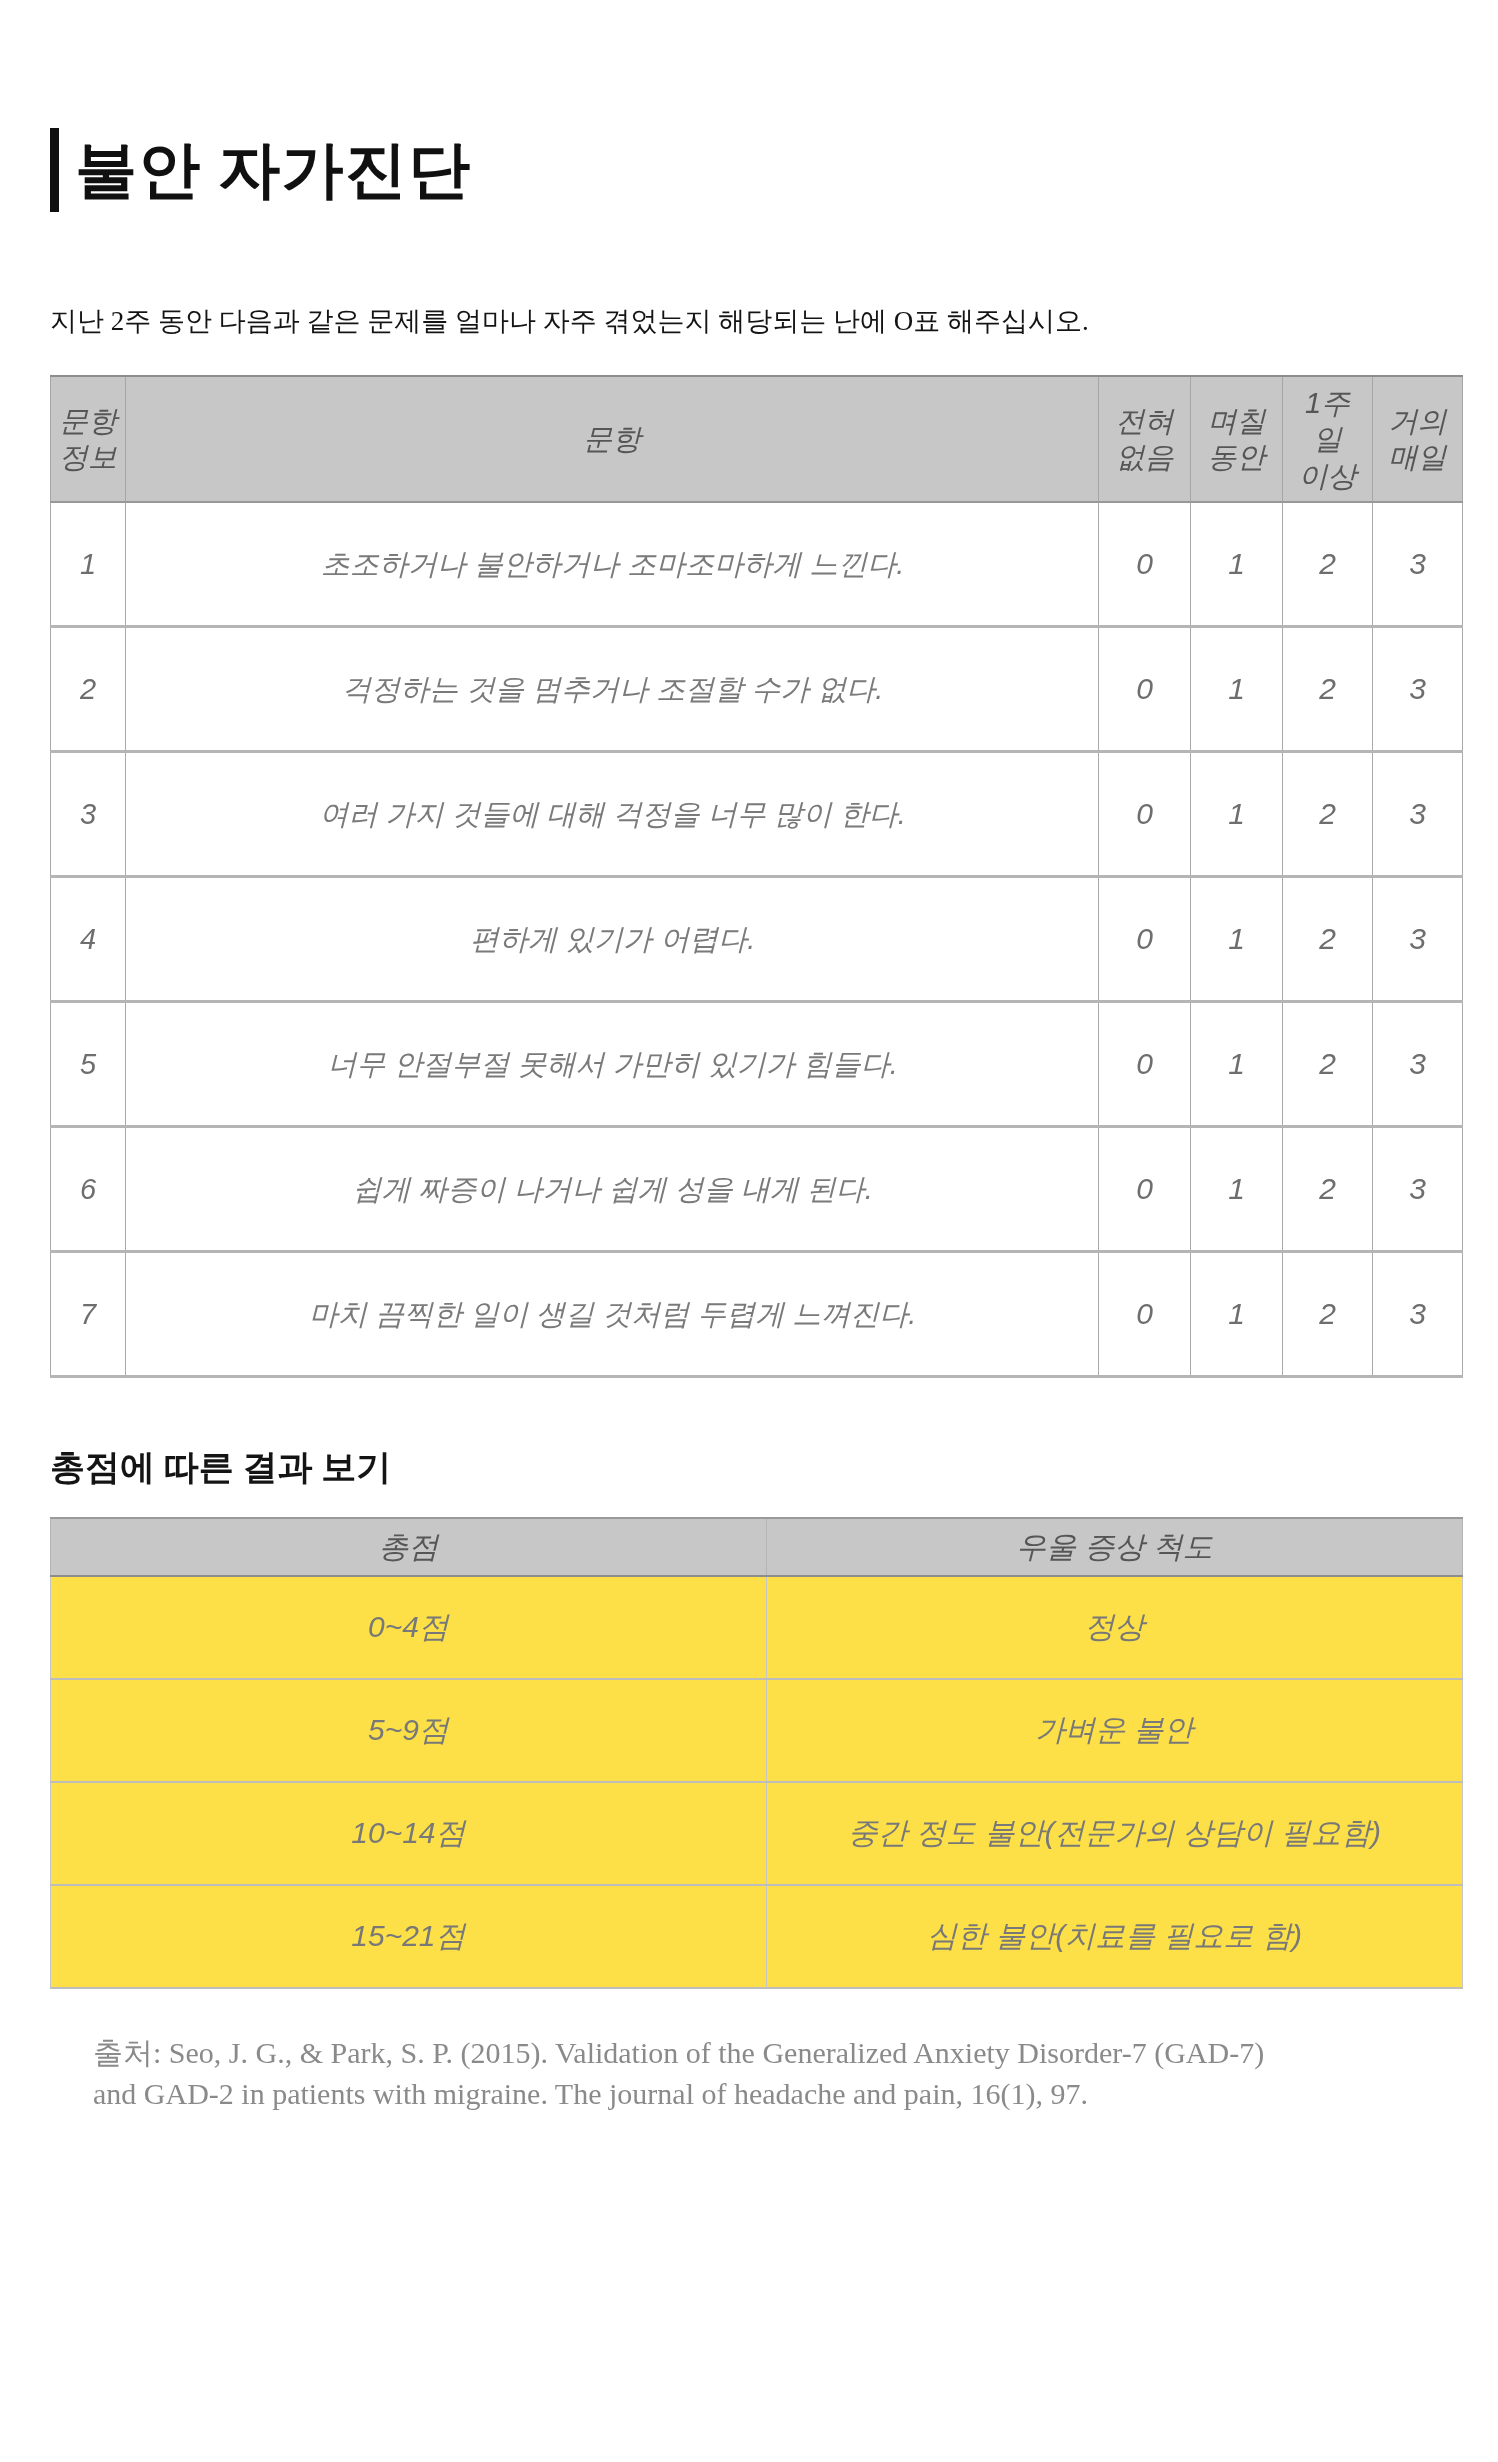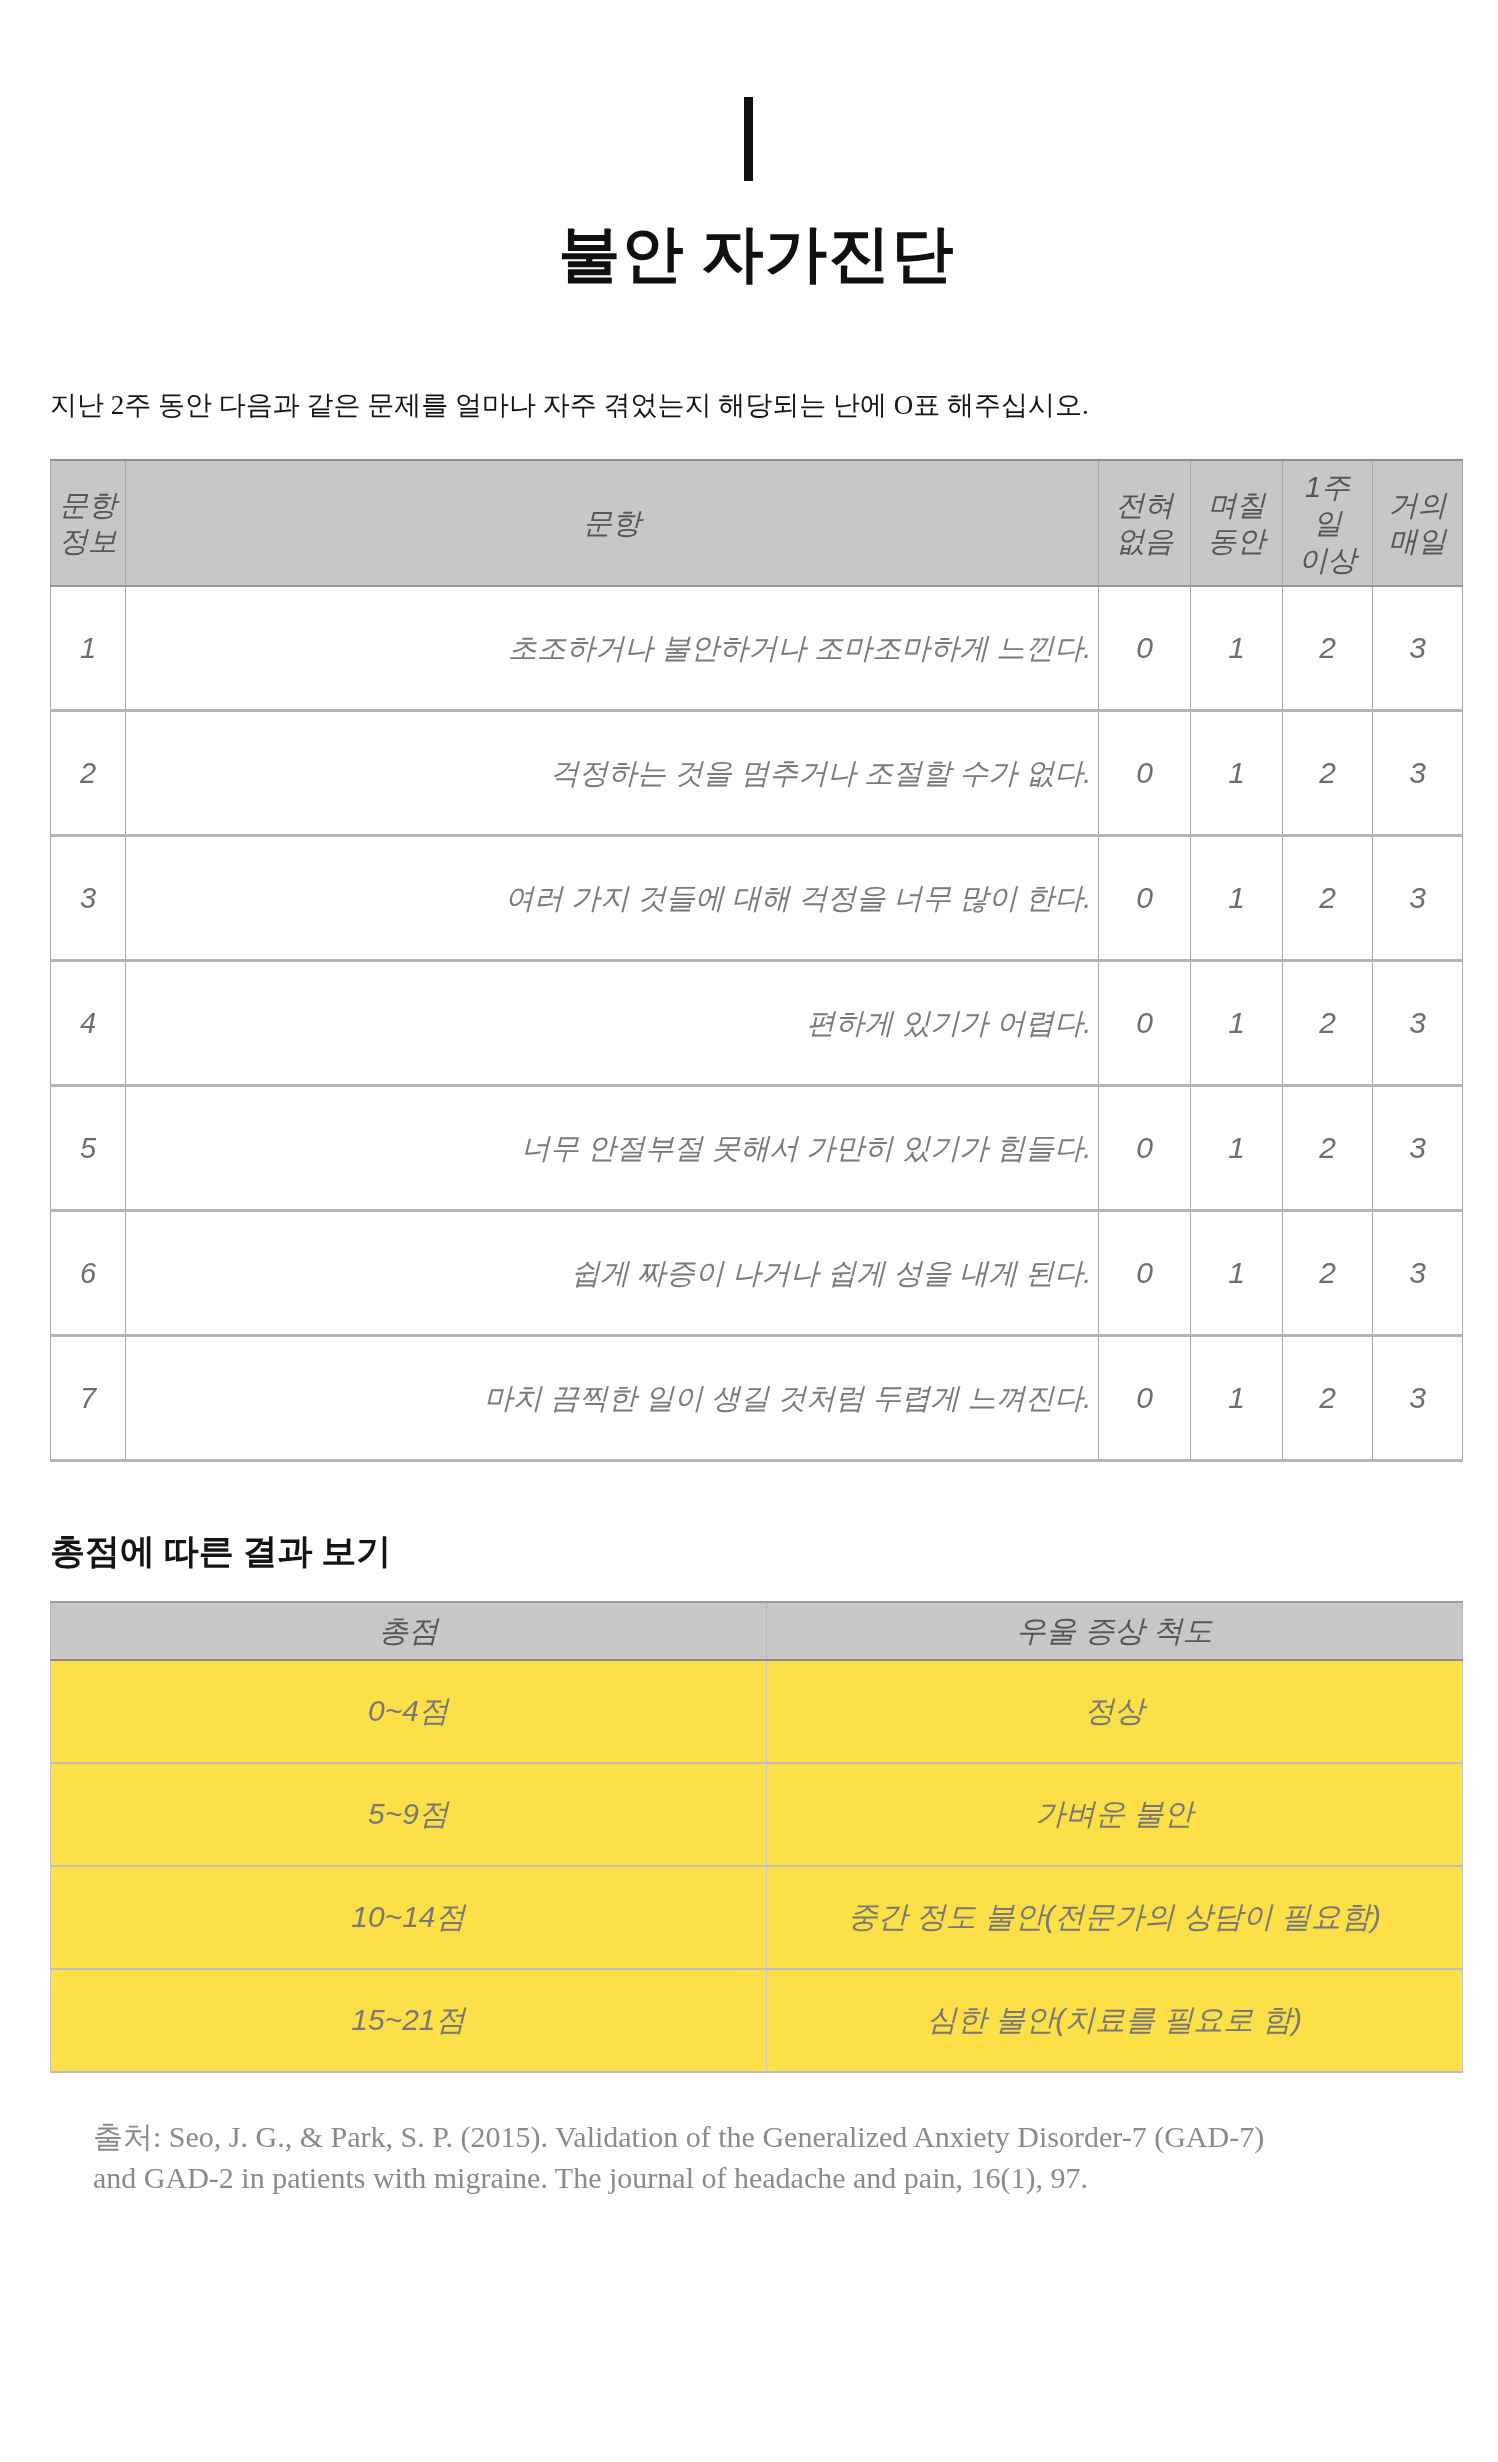--- a/index.html
+++ b/index.html
@@ -4,21 +4,21 @@
 <style>
   html,body{margin:0;padding:0;background:#ffffff;}
   body{
     width:1498px;height:2462px;overflow:hidden;
     font-family:"Liberation Sans","DejaVu Sans",sans-serif;
     -webkit-font-smoothing:antialiased;
   }
   .content{padding:0 35px 0 50px;}
 
   
-  .title-row{display:flex;align-items:center;margin-top:97px;flex-direction:column;}
+  .title-row{display:flex;align-items:center;margin-top:97px;}
   .title-accent{width:9.2px;height:84px;background:#101010;margin-right:15.7px;flex:0 0 auto;}
   .page-title{
     font-family:"Liberation Serif","DejaVu Serif",serif;
     font-size:62px;font-weight:700;color:#101010;line-height:1;letter-spacing:1.3px;
   }
 
   
   .instruction{
     margin-top:63px;
     font-family:"Liberation Serif","DejaVu Serif",serif;
@@ -37,21 +37,21 @@
     font-size:29px;font-weight:400;color:#565656;
     text-align:center;vertical-align:middle;line-height:1.25;
     white-space:pre-line;
   }
   .q-table td{
     border:1.3px solid #a9a9a9;
     border-bottom:3.3px solid #b5b5b5;
     height:120px;vertical-align:middle;background:#ffffff;
   }
   .c-no{text-align:center;font-size:29px;color:#6e6e6e;}
-  .c-q{text-align:right;font-size:29px;color:#7a7a7a;padding:0 6.6px 0 7.9px;line-height:1.2;}
+  .c-q{text-align:center;font-size:29px;color:#7a7a7a;padding:0 6.6px 0 7.9px;line-height:1.2;}
   .c-s{text-align:center;font-size:30px;color:#6e6e6e;}
 
   
   .results-title{
     margin-top:71px;
     font-family:"Liberation Serif","DejaVu Serif",serif;
     font-size:35px;font-weight:700;color:#141414;line-height:1.1;
   }
   .r-table{margin-top:25px;padding-left:27px;}
   .r-table th{

